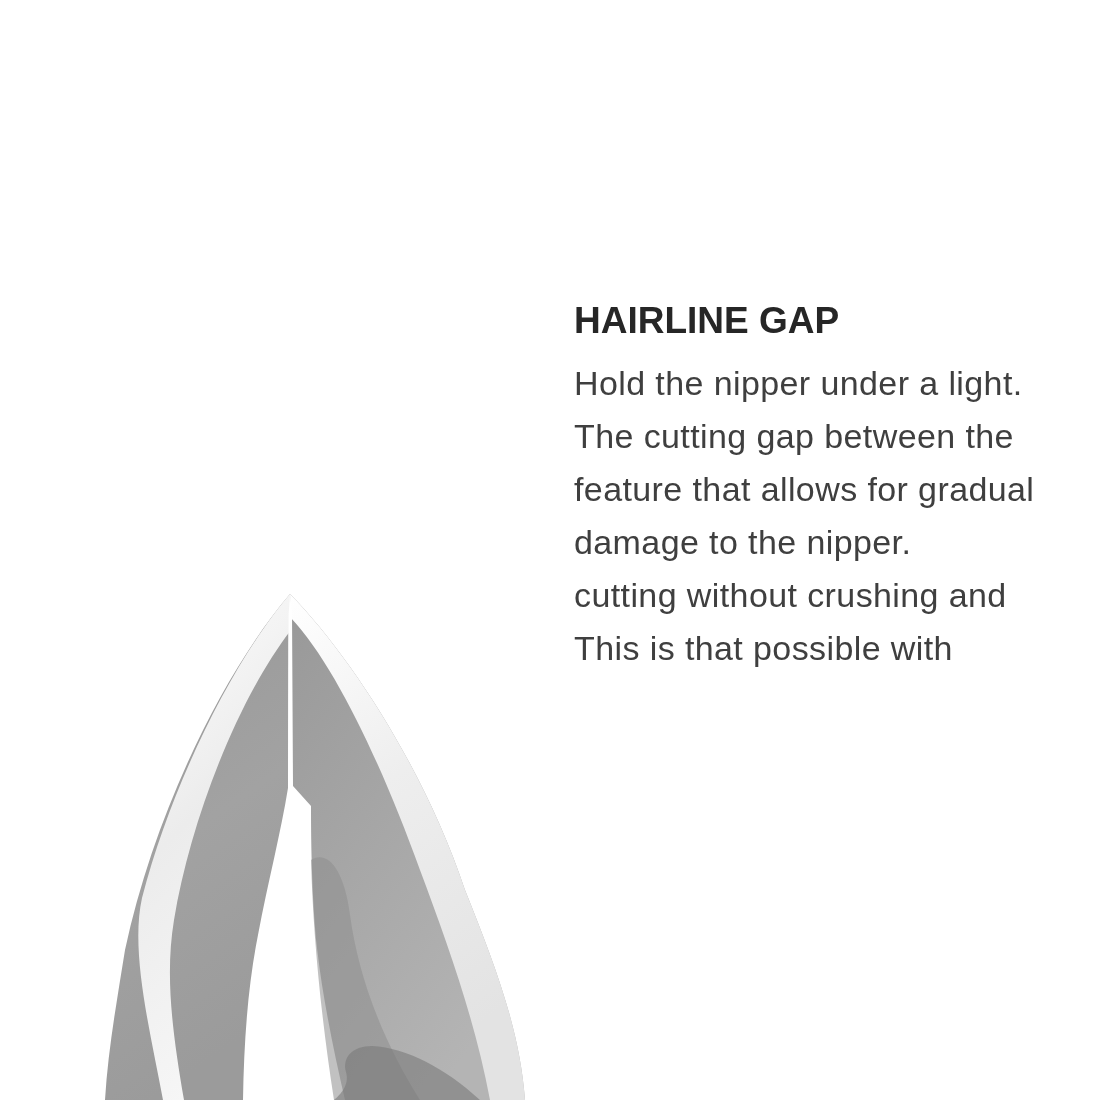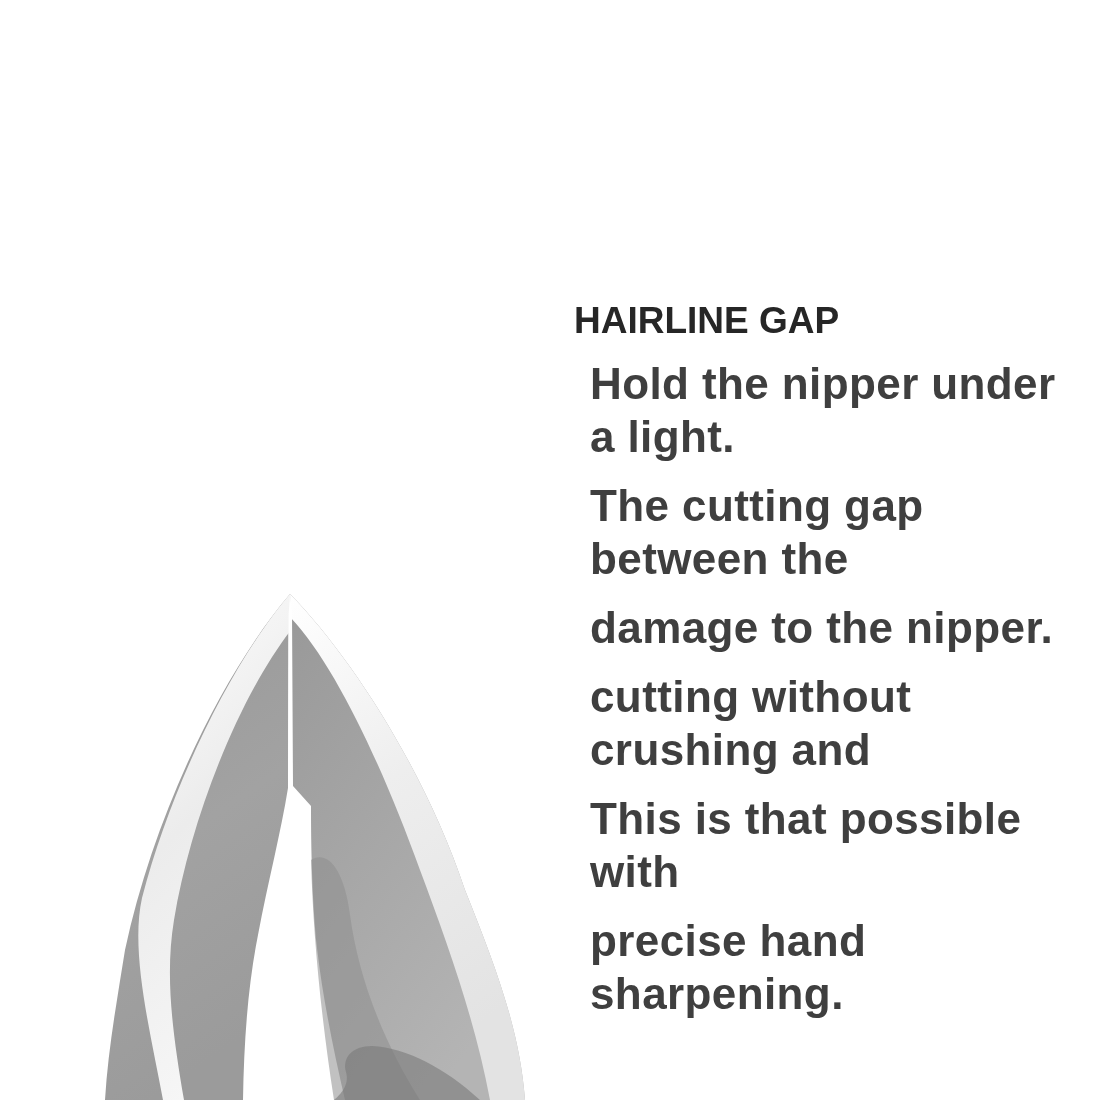--- a/index.html
+++ b/index.html
@@ -25,24 +25,24 @@
   }
   .heading{
     margin:0 0 16px 0;
     font-size:37px;
     line-height:40px;
     font-weight:700;
     letter-spacing:0px;
     color:var(--heading-color);
   }
   .body-line{
-    margin:16px;
-    font-size:44px;
+    margin:0;
+    font-size:34px;
     line-height:53px;
-    font-weight:700;
+    font-weight:400;
     letter-spacing:0.4px;
     color:var(--body-color);
   }
 </style>
 </head>
 <body>
 
 <div class="canvas">
 
   <svg class="photo" viewBox="0 0 1100 1100" xmlns="http://www.w3.org/2000/svg" aria-hidden="true">
@@ -123,19 +123,19 @@
              L 288.2 786
              L 292 788
              L 292 614
              Z"></path>
   </svg>
 
   <div class="text-block">
     <h1 class="heading">HAIRLINE GAP</h1>
     <p class="body-line">Hold the nipper under a light.</p>
     <p class="body-line">The cutting gap between the</p>
+    <p class="body-line">feature that allows for gradual</p>
     <p class="body-line">damage to the nipper.</p>
     <p class="body-line">cutting without crushing and</p>
     <p class="body-line">This is that possible with</p>
-    <p class="body-line">precise hand sharpening.</p>
   </div>
 
 </div>
 
 </body></html>

